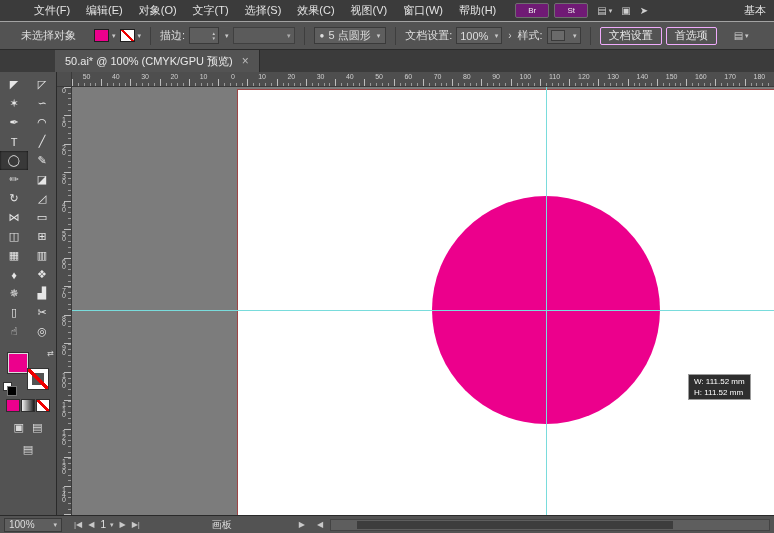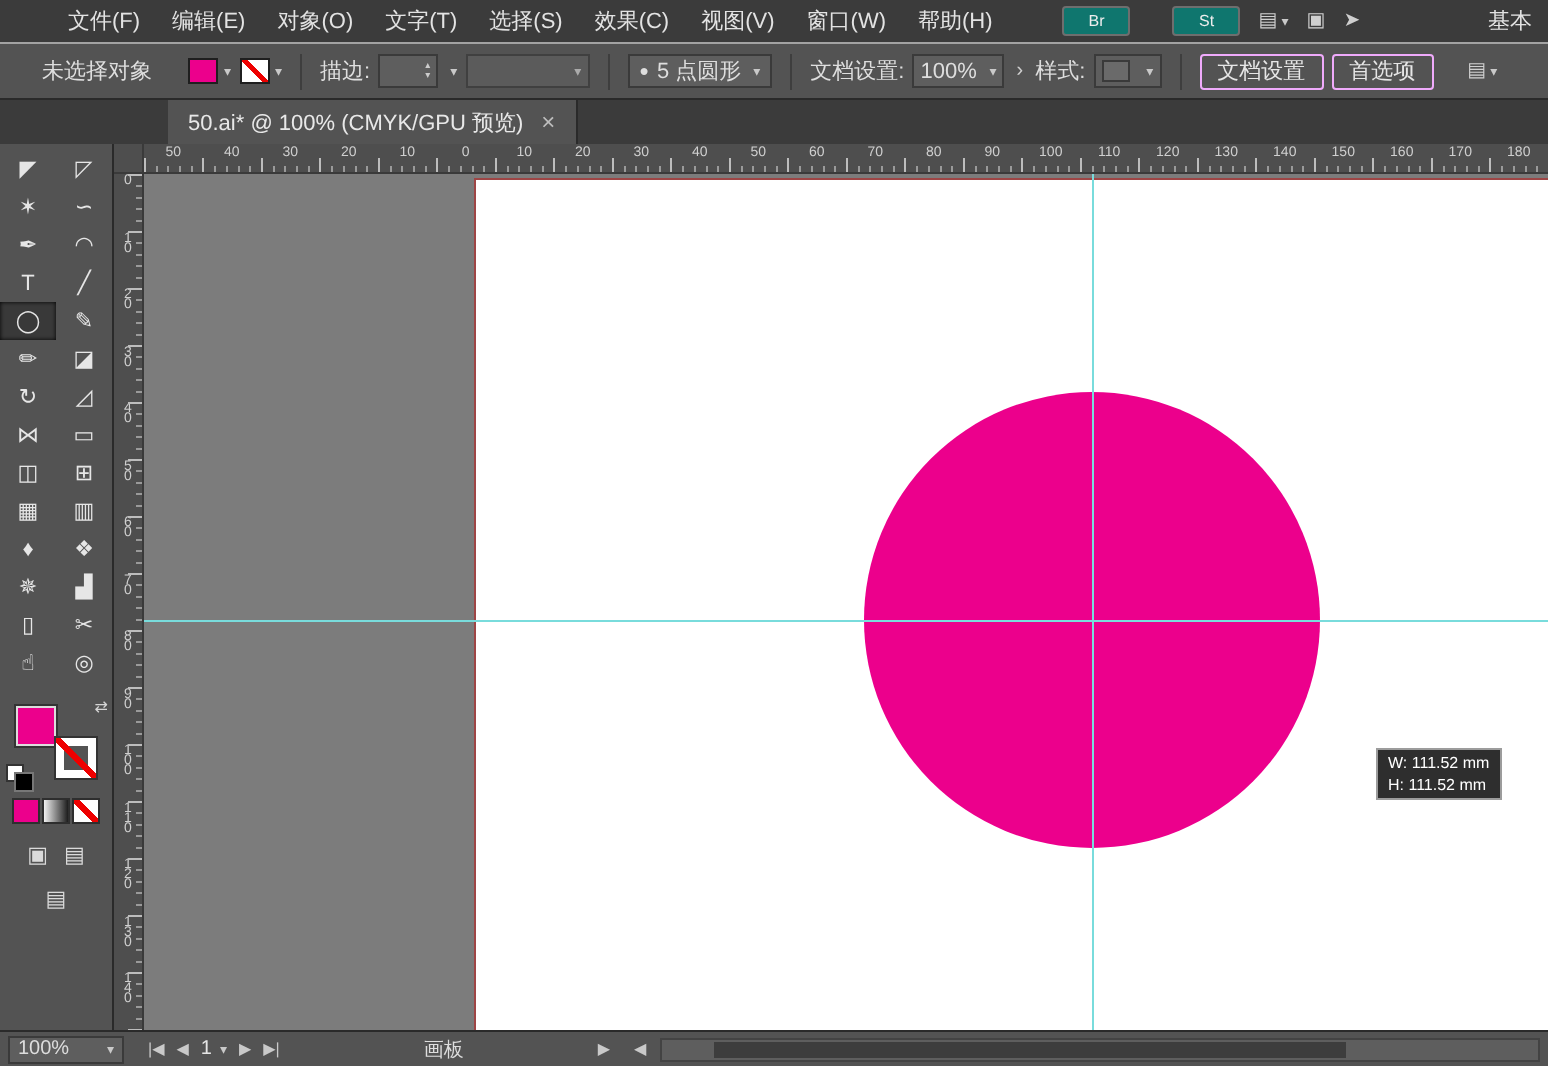--- a/index.html
+++ b/index.html
@@ -6,23 +6,23 @@
   html,body { width:774px; height:533px; overflow:hidden; }
   body { font-family: "Liberation Sans", "DejaVu Sans", sans-serif; }
   .app { position:relative; width:774px; height:533px; background:#535353; overflow:hidden; }
 
   
   .menubar { height:22px; background:#3b3b3b; border-bottom:1px solid #a3a3a3;
              display:flex; align-items:center; padding:0 6px 0 26px;
              font-size:11px; color:#e3e3e3; }
   .menu-item { padding:0 8px; cursor:default; white-space:nowrap; }
   .menu-icons { display:flex; align-items:center; margin-left:6px; }
-  .mbadge { width:34px; height:15px; background:#0f766e; border:1px solid #6e6e6e;
+  .mbadge { width:34px; height:15px; background:#701a75; border:1px solid #6e6e6e;
             border-radius:2px; font-size:8px; color:#eee; display:flex;
-            align-items:center; justify-content:center; margin-left:21px; }
+            align-items:center; justify-content:center; margin-left:5px; }
   .micon { margin-left:9px; font-size:10px; color:#cfcfcf; }
   .caret { font-size:7px; color:#c9c9c9; margin-left:2px; }
   .workspace-label { margin-left:auto; white-space:nowrap; padding-right:2px; }
 
   
   .controlbar { height:28px; background:#535353; border-bottom:1px solid #2a2a2a;
                 display:flex; align-items:center; padding:0 21px; gap:4px;
                 font-size:11px; color:#dedede; }
   .no-selection { margin-right:14px; white-space:nowrap; }
   .swgroup { display:flex; align-items:center; gap:1px; }
@@ -41,21 +41,21 @@
   .op-dd { width:46px; justify-content:space-between; }
   .chev { font-size:10px; color:#cfcfcf; padding:0 2px; }
   .style-dd { width:34px; justify-content:space-between; }
   .mini-sw { width:14px; height:11px; background:#6a6a6a; border:1px solid #3a3a3a; }
   .btn { height:18px; border:1px solid #f0abfc; border-radius:2px; padding:0 8px;
          display:flex; align-items:center; color:#e6e6e6; white-space:nowrap; }
   .panel-menu { display:flex; align-items:center; margin-left:4px; }
 
   
   .tabbar { height:22px; background:#3b3b3b; display:flex; align-items:stretch; }
-  .tab { margin-left:84px; background:#535353; display:flex; align-items:center;
+  .tab { margin-left:55px; background:#535353; display:flex; align-items:center;
          padding:0 10px; gap:9px; font-size:11px; color:#e8e8e8;
          border-right:1px solid #2a2a2a; white-space:nowrap;justify-content:center; }
   .tab-close { font-size:12px; color:#bdbdbd; }
 
   
   .main { display:flex; height:443px; }
   .toolbar { width:57px; background:#535353; border-right:1px solid #2a2a2a;
              display:flex; flex-direction:column; align-items:center; padding-top:3px; }
   .tools { display:flex; flex-wrap:wrap; width:56px; }
   .tool { width:28px; height:19px; display:flex; align-items:center; justify-content:center;

